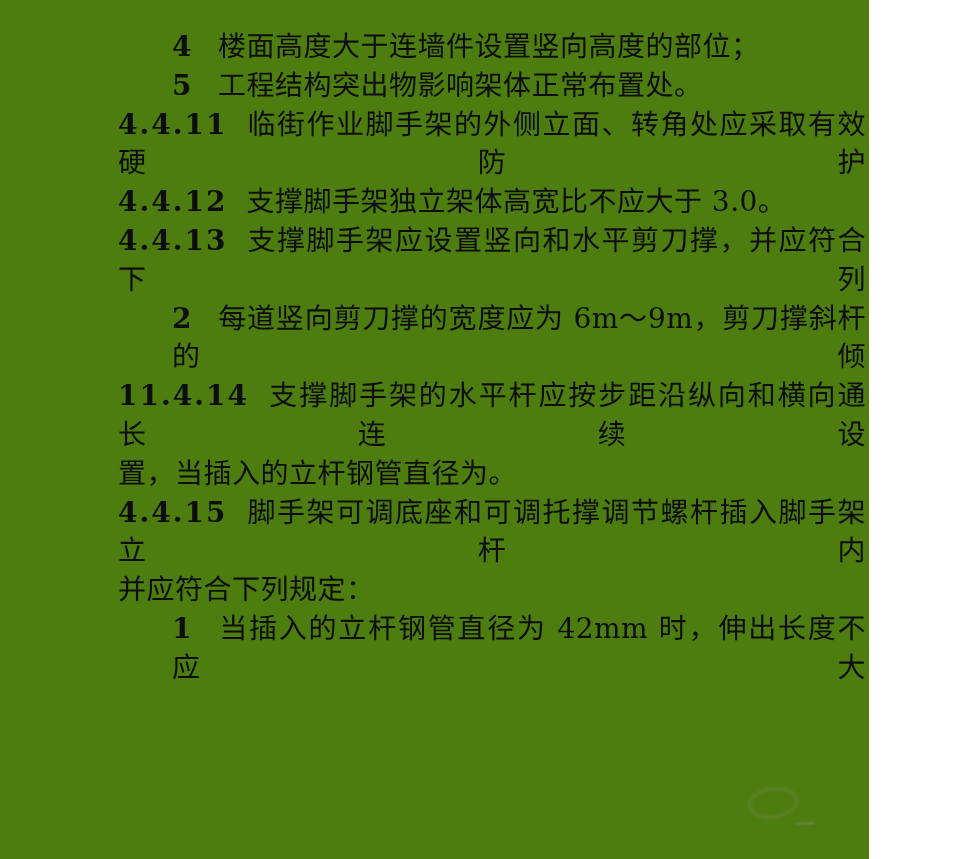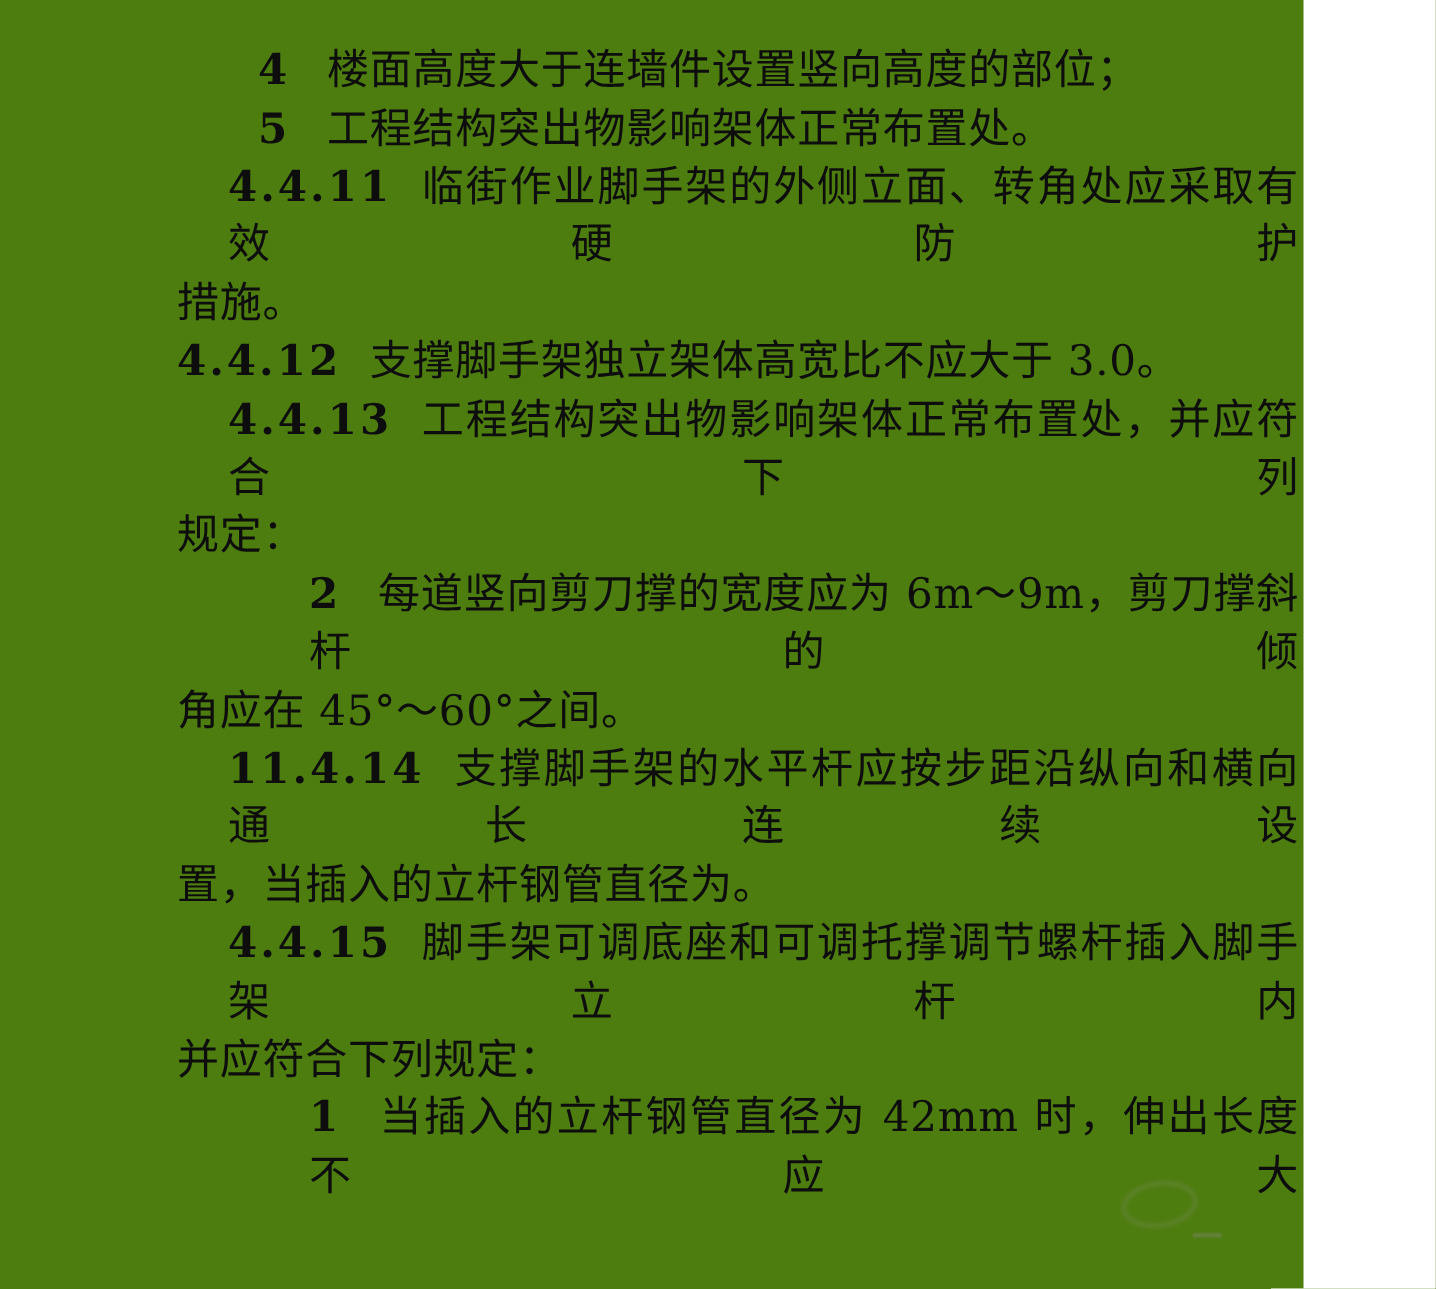--- a/index.html
+++ b/index.html
@@ -25,21 +25,20 @@
     color: #0d0d0d;
     letter-spacing: 0.5px;
   }
   .para { margin: 0; }
   .line {
     text-align: justify;
   }
   
   .line.full {
     text-align-last: justify;
-    margin-left: 34px;
   }
   
   .line.indent {
     padding-left: 54px;
   }
   .num {
     font-weight: bold;
     font-family: "DejaVu Serif", "Liberation Serif", serif;
   }
   .para.clause > .line > .num {
@@ -89,32 +88,29 @@
 <div class="page">
   <div class="doc" id="doc-body">
       <div class="para item">
         <div class="line indent"><span class="num">4</span><span>楼面高度大于连墙件设置竖向高度的部位；</span></div>
       </div>
       <div class="para item">
         <div class="line indent"><span class="num">5</span><span>工程结构突出物影响架体正常布置处。</span></div>
       </div>
       <div class="para clause">
         <div class="line full"><span class="num">4.4.11</span><span>临街作业脚手架的外侧立面、转角处应采取有效硬防护</span></div>
-        <div class="line">措施。</div>
       </div>
       <div class="para clause">
         <div class="line"><span class="num">4.4.12</span><span>支撑脚手架独立架体高宽比不应大于 3.0。</span></div>
       </div>
       <div class="para clause">
-        <div class="line full"><span class="num">4.4.13</span><span>工程结构突出物影响架体正常布置处，并应符合下列</span></div>
-        <div class="line">规定：</div>
+        <div class="line full"><span class="num">4.4.13</span><span>支撑脚手架应设置竖向和水平剪刀撑，并应符合下列</span></div>
       </div>
       <div class="para item">
         <div class="line full indent"><span class="num">2</span><span>每道竖向剪刀撑的宽度应为 6m～9m，剪刀撑斜杆的倾</span></div>
-        <div class="line">角应在 45°～60°之间。</div>
       </div>
       <div class="para clause">
         <div class="line full"><span class="num">11.4.14</span><span>支撑脚手架的水平杆应按步距沿纵向和横向通长连续设</span></div>
         <div class="line">置，当插入的立杆钢管直径为。</div>
       </div>
       <div class="para clause">
         <div class="line full"><span class="num">4.4.15</span><span>脚手架可调底座和可调托撑调节螺杆插入脚手架立杆内</span></div>
         <div class="line">并应符合下列规定：</div>
       </div>
       <div class="para item">

